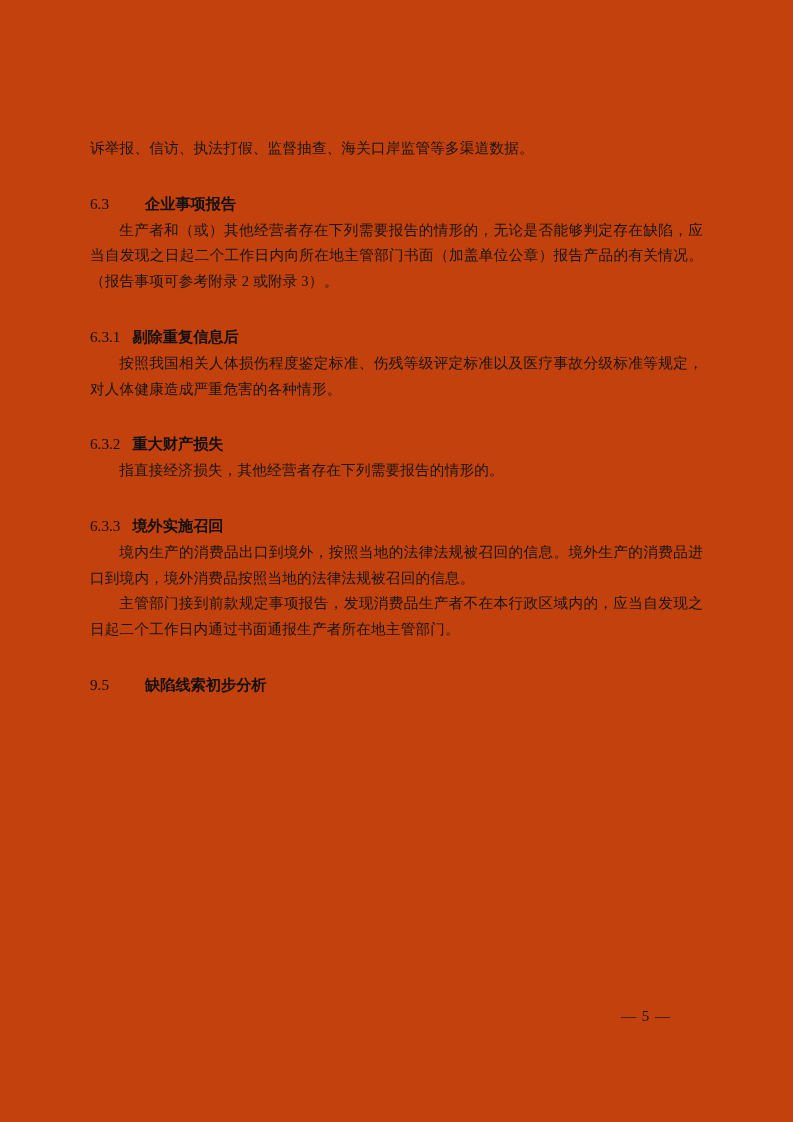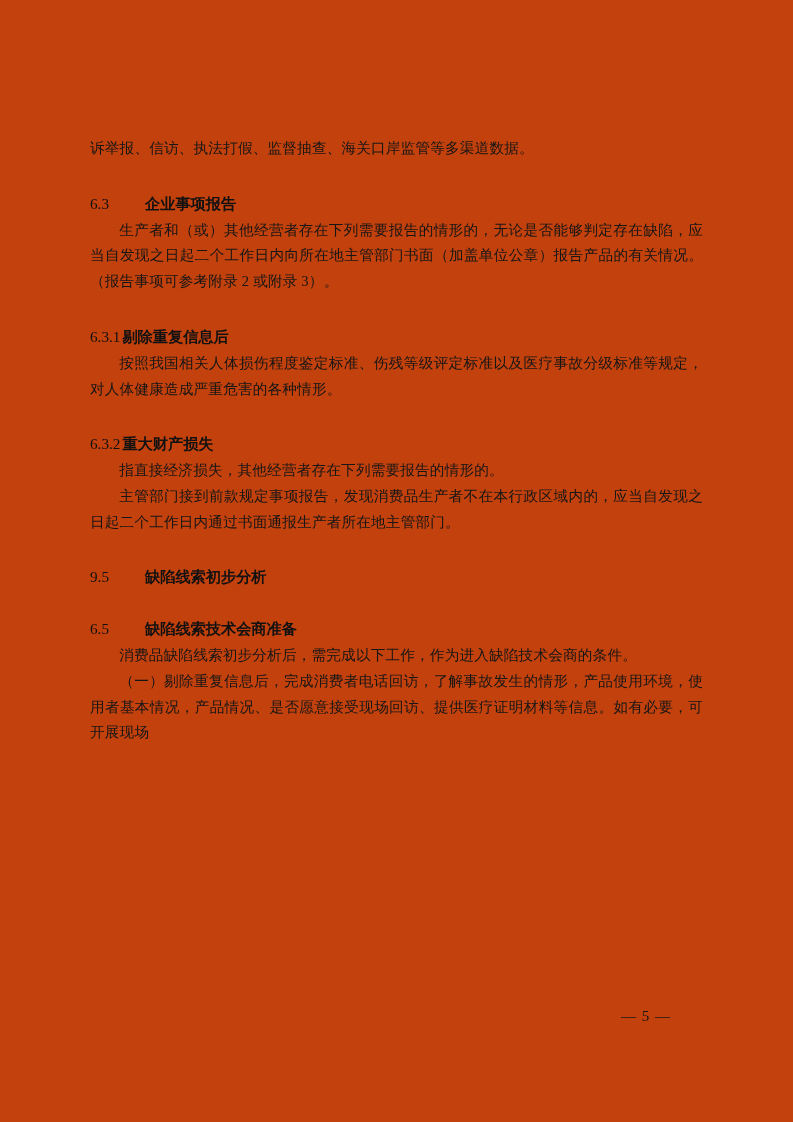--- a/index.html
+++ b/index.html
@@ -39,21 +39,21 @@
   }
   .heading .num {
     font-family: "Liberation Serif", serif;
     font-weight: normal;
   }
   .h-l1 .num {
     display: inline-block;
     width: 55px;
   }
   .h-l2 .num {
-    margin-right: 2px;
+    margin-right: 12px;
     text-align: center;
   }
   .page-number {
     position: absolute;
     top: 1006px;
     right: 122px;
     margin: 0;
     font-size: 15px;
     line-height: 20px;
     letter-spacing: 1px;
@@ -75,30 +75,29 @@
   <section>
     <h3 class="heading h-l2"><span class="num">6.3.1</span><span class="title">剔除重复信息后</span></h3>
     <p class="body">按照我国相关人体损伤程度鉴定标准、伤残等级评定标准以及医疗事故分级标准等规定，对人体健康造成严重危害的各种情形。</p>
   </section>
 
   <section>
     <h3 class="heading h-l2"><span class="num">6.3.2</span><span class="title">重大财产损失</span></h3>
     <p class="body">指直接经济损失，其他经营者存在下列需要报告的情形的。</p>
   </section>
 
+  <section>
+    <h3 class="heading h-l2"><span class="num">6.3.3</span><span class="title">境外实施召回</span></h3>
+    <p class="body">境内生产的消费品出口到境外，按照当地的法律法规被召回的信息。境外生产的消费品进口到境内，境外消费品按照当地的法律法规被召回的信息。</p>
+  </section>
 
   <section>
     <p class="body">主管部门接到前款规定事项报告，发现消费品生产者不在本行政区域内的，应当自发现之日起二个工作日内通过书面通报生产者所在地主管部门。</p>
   </section>
 
   <section>
     <h2 class="heading h-l1"><span class="num">9.5</span><span class="title">缺陷线索初步分析</span></h2>
   </section>
 
-  <section>
-    <h2 class="heading h-l1"><span class="num">6.5</span><span class="title">缺陷线索技术会商准备</span></h2>
-    <p class="body">消费品缺陷线索初步分析后，需完成以下工作，作为进入缺陷技术会商的条件。</p>
-    <p class="body">（一）剔除重复信息后，完成消费者电话回访，了解事故发生的情形，产品使用环境，使用者基本情况，产品情况、是否愿意接受现场回访、提供医疗证明材料等信息。如有必要，可开展现场</p>
-  </section>
 
   <p class="page-number">— 5 —</p>
 
 </div>
 
 </body></html>

